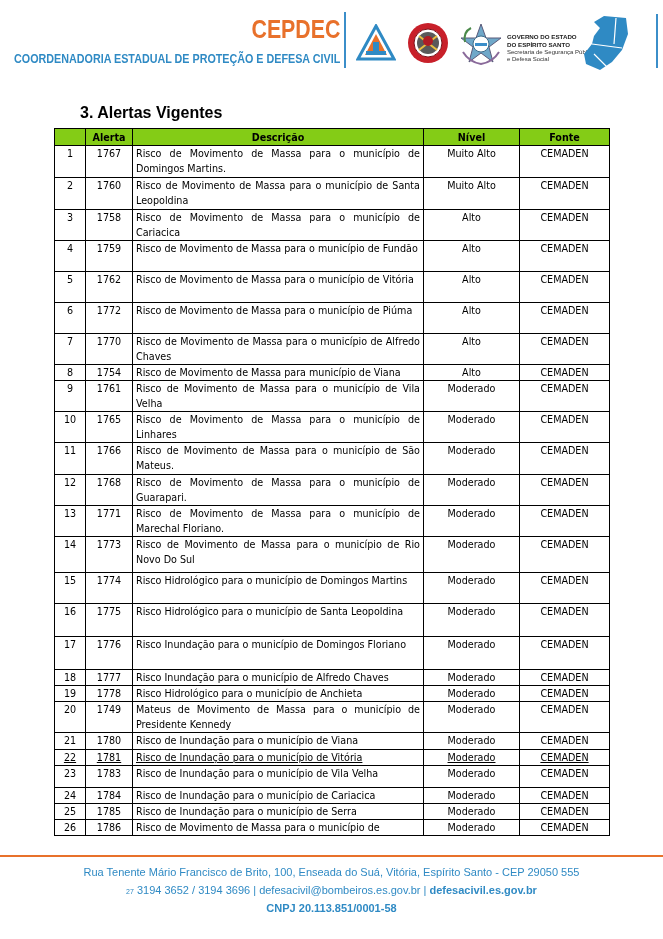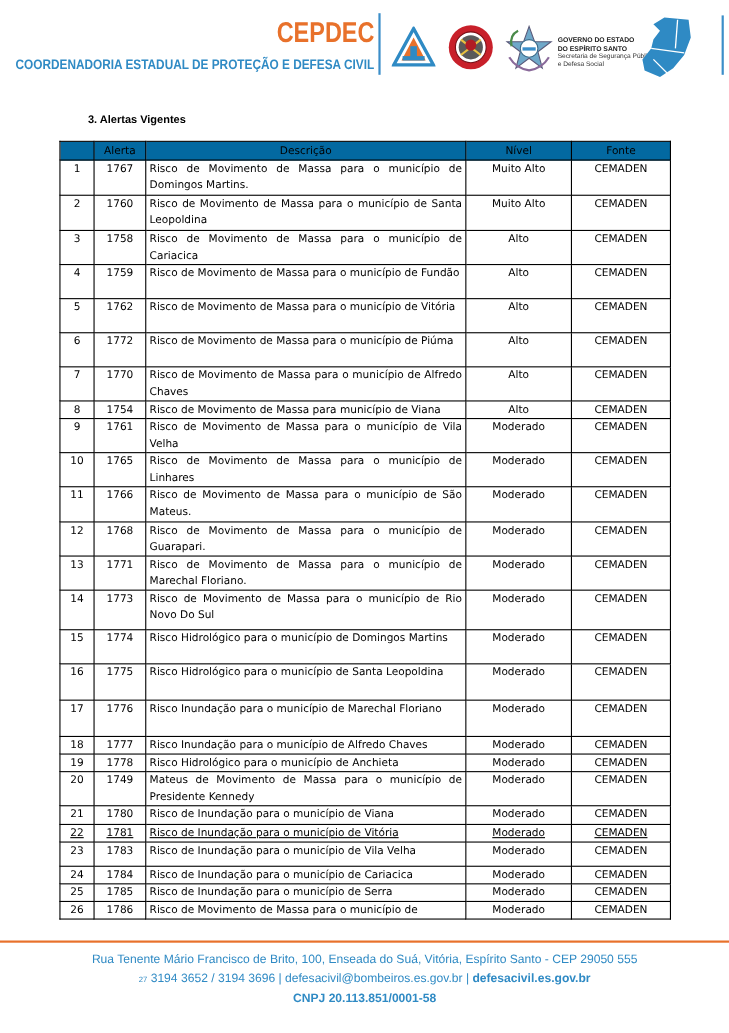--- a/index.html
+++ b/index.html
@@ -8,26 +8,26 @@
   
   .hdr { position:absolute; left:0; top:0; width:663px; height:80px; }
   .brand-title { position:absolute; right:323px; top:14px; font-family:"Liberation Sans", sans-serif; font-weight:bold; font-size:26px; color:#e8712b; letter-spacing:0px; transform:scaleX(0.82); transform-origin:right center; }
   .brand-sub { position:absolute; right:323px; top:52px; font-weight:bold; font-size:12.5px; color:#2f8ac4; white-space:nowrap; transform:scaleX(0.86); transform-origin:right center; }
   .vbar { position:absolute; width:2px; background:#3b8ec9; }
   .logo { position:absolute; }
   .gov-text { position:absolute; left:507px; top:33px; font-size:6px; line-height:7px; color:#333; white-space:nowrap; }
   .gov-text b { font-size:6.2px; color:#222; }
 
   
-  .section-title { position:absolute; left:80px; top:104px; font-size:10px; font-weight:bold; color:#000; }
+  .section-title { position:absolute; left:80px; top:104px; font-size:16px; font-weight:bold; color:#000; }
 
   
   table.alerts { position:absolute; left:54px; top:128px; width:555px; border-collapse:collapse; font-family:"DejaVu Sans", sans-serif; font-size:9.6px; table-layout:fixed; }
   table.alerts th, table.alerts td { border:1px solid #000; padding:0 3px; vertical-align:top; line-height:15px; }
-  table.alerts th { background:#0369a1; font-weight:normal; height:16px; text-align:center; vertical-align:middle; }
+  table.alerts th { background:#84cc16; font-weight:bold; height:16px; text-align:center; vertical-align:middle; }
   td.c-num, td.c-alert, td.c-level, td.c-src { text-align:center; }
   td.c-desc { text-align:justify; }
   td.c-desc.oneline { text-align-last:left; }
   td.c-desc.twoline { text-align-last:left; }
 
   
   .orange-rule { position:absolute; left:0; top:855px; width:663px; height:2px; background:#e8712b; }
   .foot { position:absolute; left:0; width:663px; text-align:center; color:#2f8ac4; font-size:11px; white-space:nowrap; }
   .foot b { color:#2f8ac4; }
   .foot .small { font-size:7px; }
@@ -206,21 +206,21 @@
       <tr style="height: 33px;">
         <td class="c-num">16</td>
         <td class="c-alert">1775</td>
         <td class="c-desc twoline">Risco Hidrológico para o município de Santa Leopoldina</td>
         <td class="c-level">Moderado</td>
         <td class="c-src">CEMADEN</td>
       </tr>
       <tr style="height: 33px; margin-left: 36px;">
         <td class="c-num">17</td>
         <td class="c-alert">1776</td>
-        <td class="c-desc twoline">Risco Inundação para o município de Marechal Floriano</td>
+        <td class="c-desc twoline">Risco Inundação para o município de Domingos Floriano</td>
         <td class="c-level">Moderado</td>
         <td class="c-src">CEMADEN</td>
       </tr>
       <tr style="height: 16px;">
         <td class="c-num">18</td>
         <td class="c-alert">1777</td>
         <td class="c-desc oneline">Risco Inundação para o município de Alfredo Chaves</td>
         <td class="c-level">Moderado</td>
         <td class="c-src">CEMADEN</td>
       </tr>

